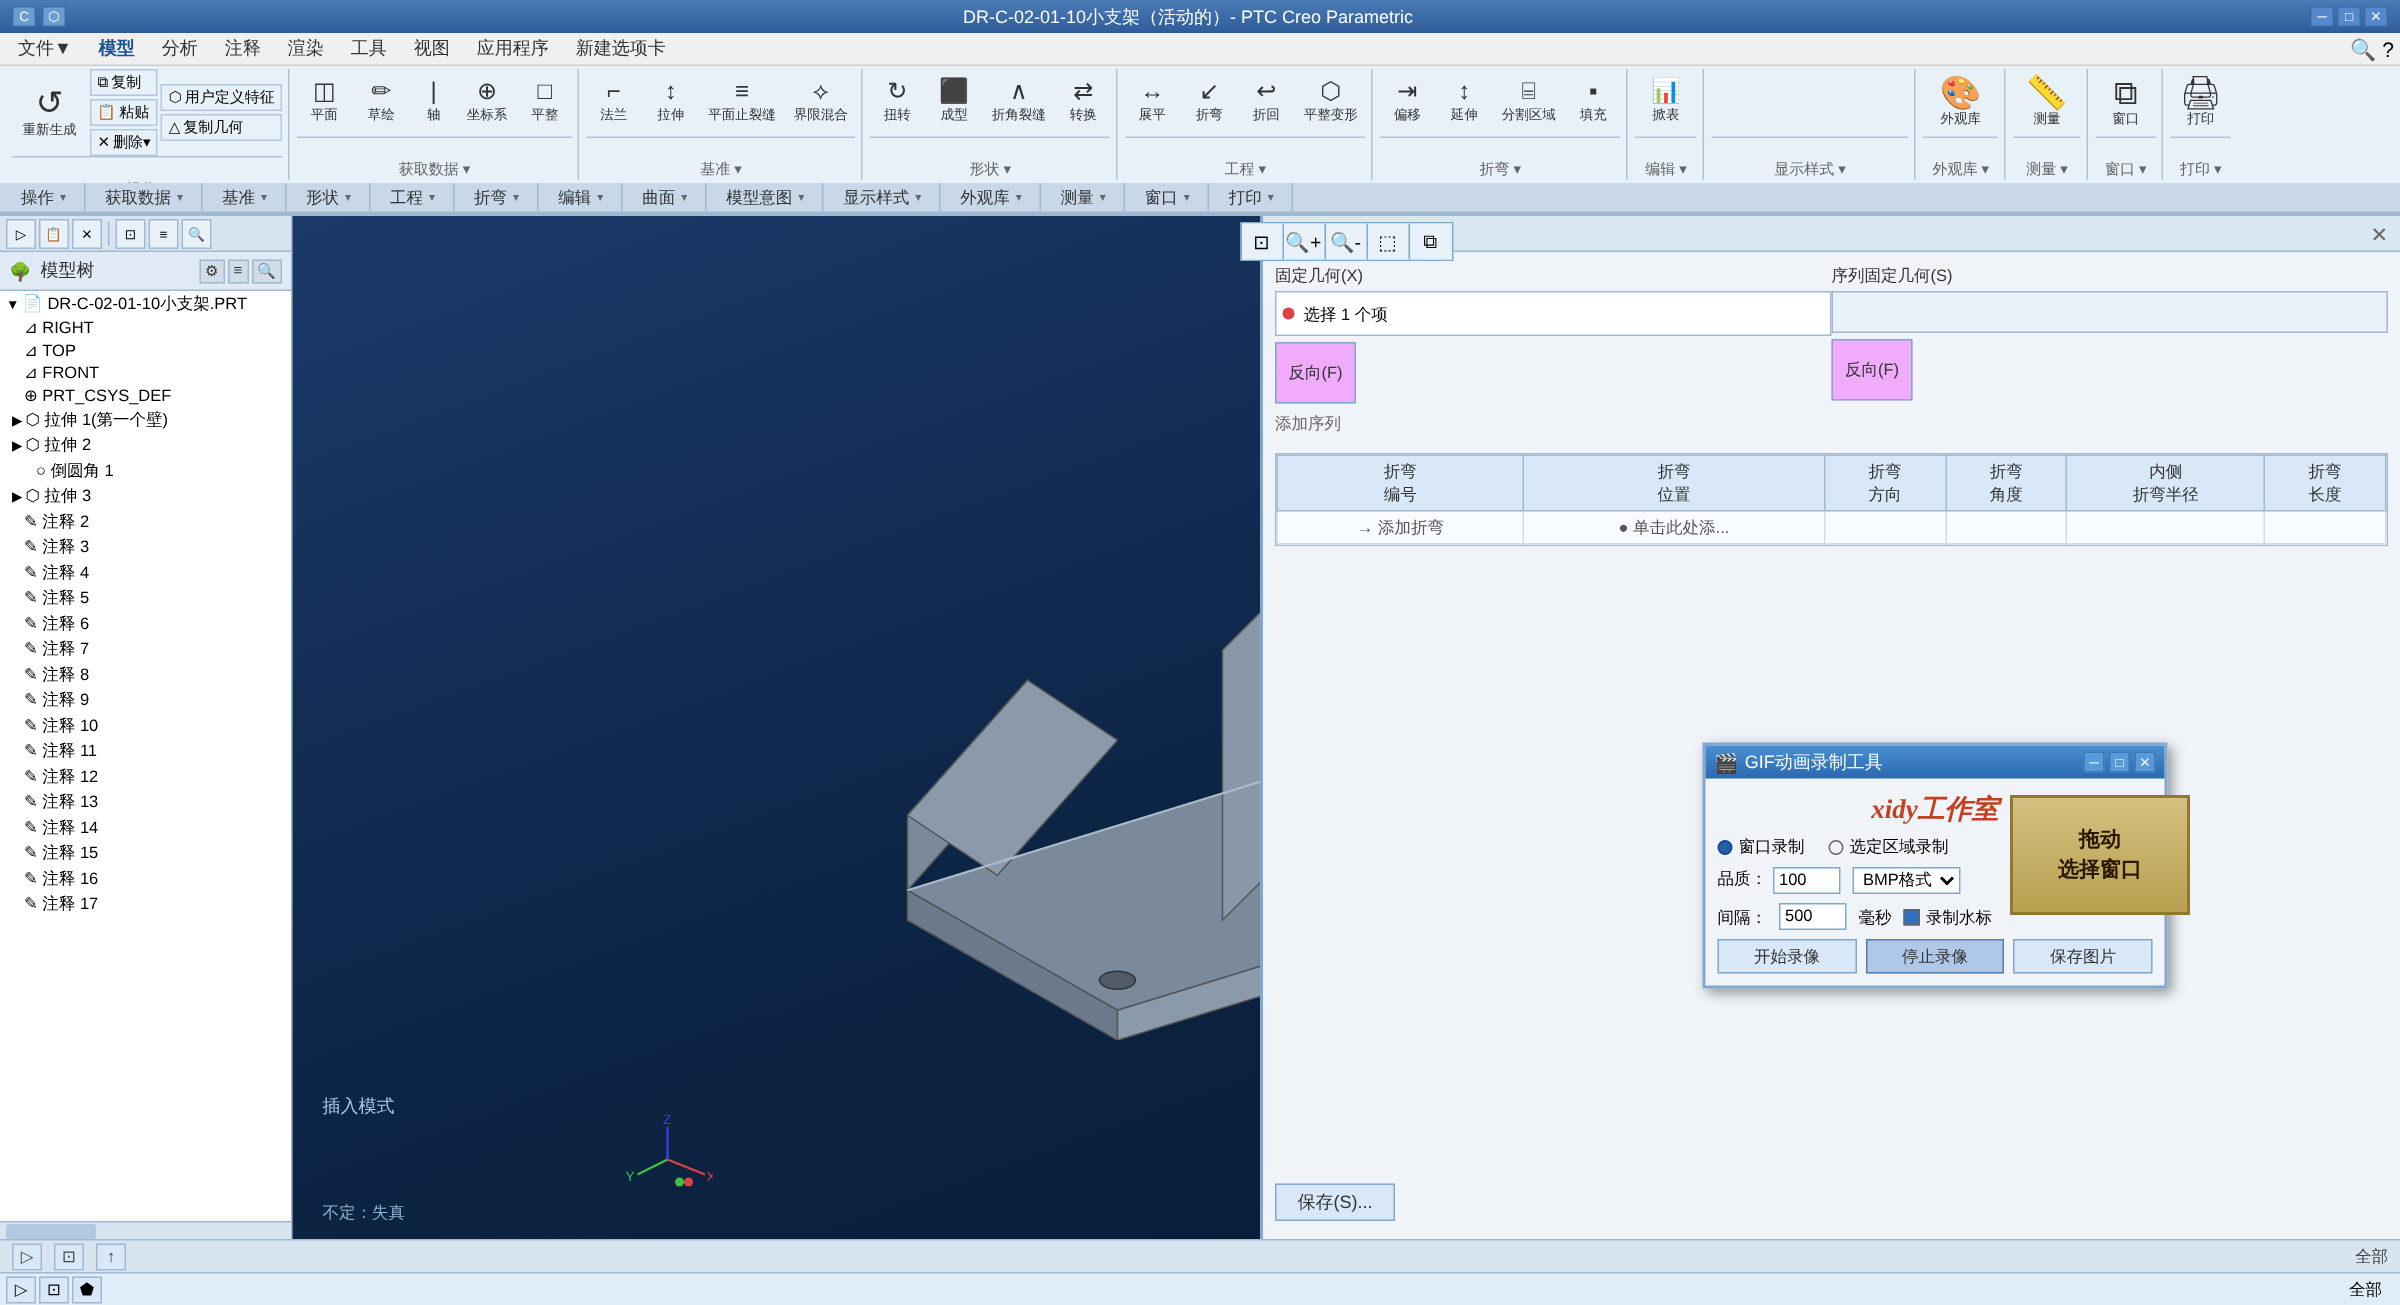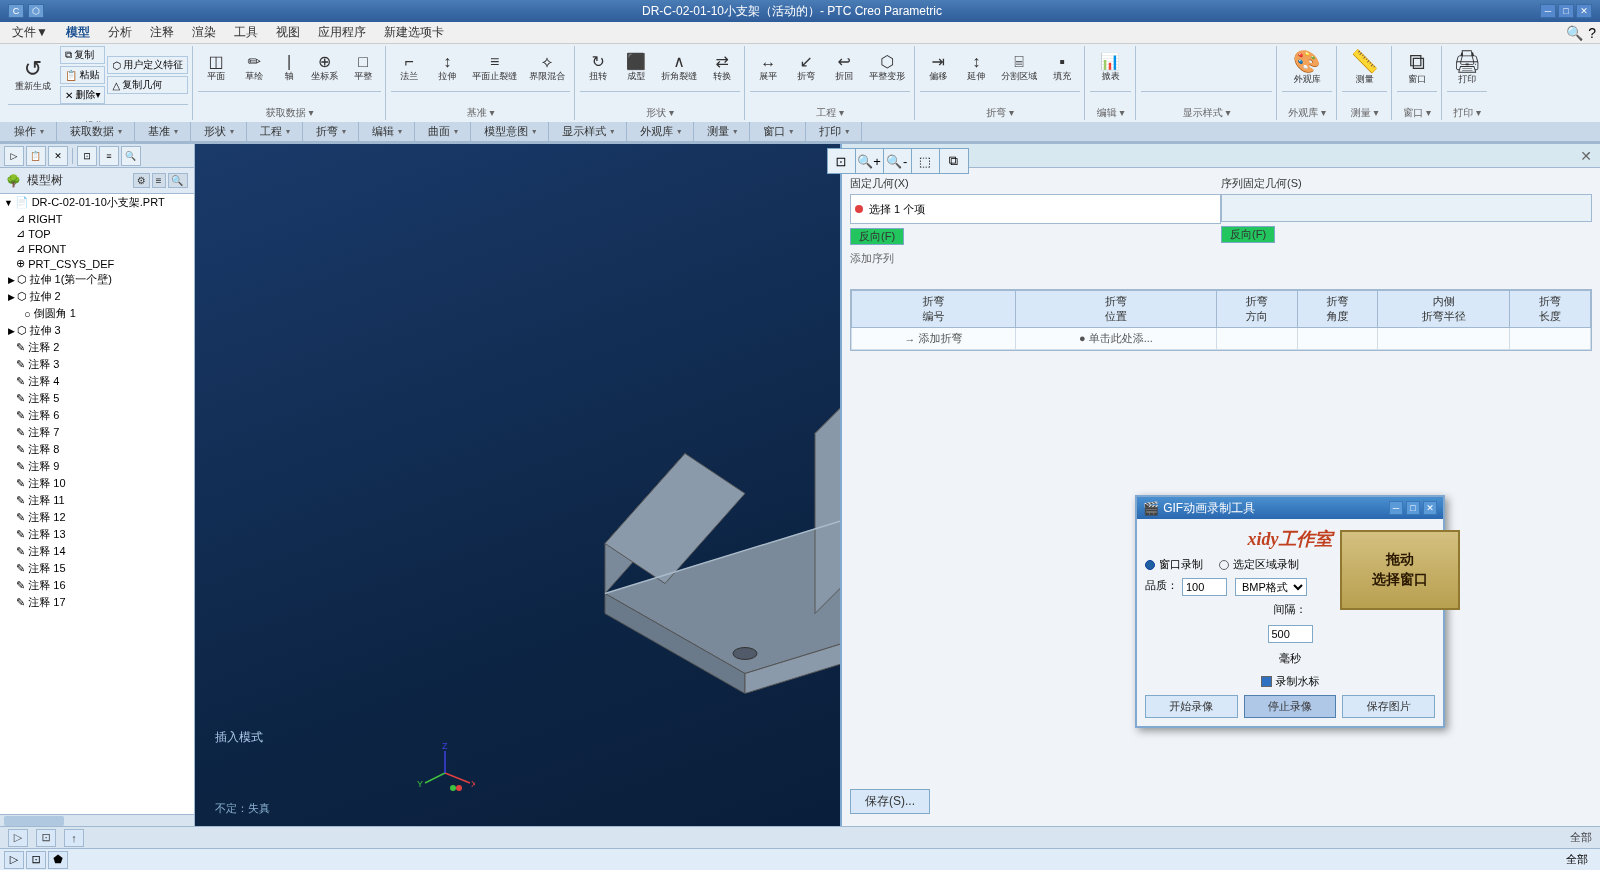--- a/index.html
+++ b/index.html
@@ -221,22 +221,22 @@
       border: 1px solid #a0b8d0;
       min-height: 30px;
       padding: 4px;
       display: flex;
       align-items: center;
       gap: 6px;
       font-size: 11px;
     }
     .red-dot { width: 8px; height: 8px; background: #e04040; border-radius: 50%; display: inline-block; }
     .reverse-btn {
-      padding: 0 8px;
-      background: #22c55e;
+      padding: 12px 8px;
+      background: #f0abfc;
       border: 1px solid #80a8c8;
       cursor: pointer;
       font-size: 11px;
       color: #333;
     }
 
     
     #fold-table {
       border: 1px solid #a0b8d0;
       background: white;
@@ -939,21 +939,21 @@
 
     <div id="fold-panel">
 
       <div id="fold-seq-header">
         <span>折弯顺序</span>
         <span class="close-btn">✕</span>
       </div>
 
       <div id="fold-seq-content">
 
-        <div style="display:flex;gap:0;margin-bottom:17px;">
+        <div style="display:flex;gap:0;margin-bottom:6px;">
           <div style="flex:1;">
             <div style="font-size:11px;margin-bottom:3px;color:#333;">
               <span>固定几何(X)</span>
             </div>
             <div class="select-box">
               <span class="red-dot"></span>
               <span>选择 1 个项</span>
             </div>
             <div style="margin-top:4px;">
               <button class="reverse-btn">反向(F)</button>
@@ -1032,21 +1032,21 @@
       <div class="param-field">
         <span>品质：</span>
         <input type="text" class="param-input" value="100" style="">
       </div>
       <div class="param-field">
         <select class="param-select">
           <option>BMP格式</option>
         </select>
       </div>
     </div>
-    <div style="display:flex;align-items:center;gap:8px;margin-bottom:6px;font-size:11px;flex-direction:column;">
+    <div style="display:flex;align-items:center;gap:8px;margin-bottom:6px;font-size:11px;">
       <span>间隔：</span>
       <input type="text" class="param-input" value="500" style="">
       <span>毫秒</span>
       <label class="checkbox-opt">
         <span class="checkbox-box checked"></span>
         <span>录制水标</span>
       </label>
     </div>
     <div id="gif-tool-buttons">
       <button class="gif-btn">开始录像</button>

